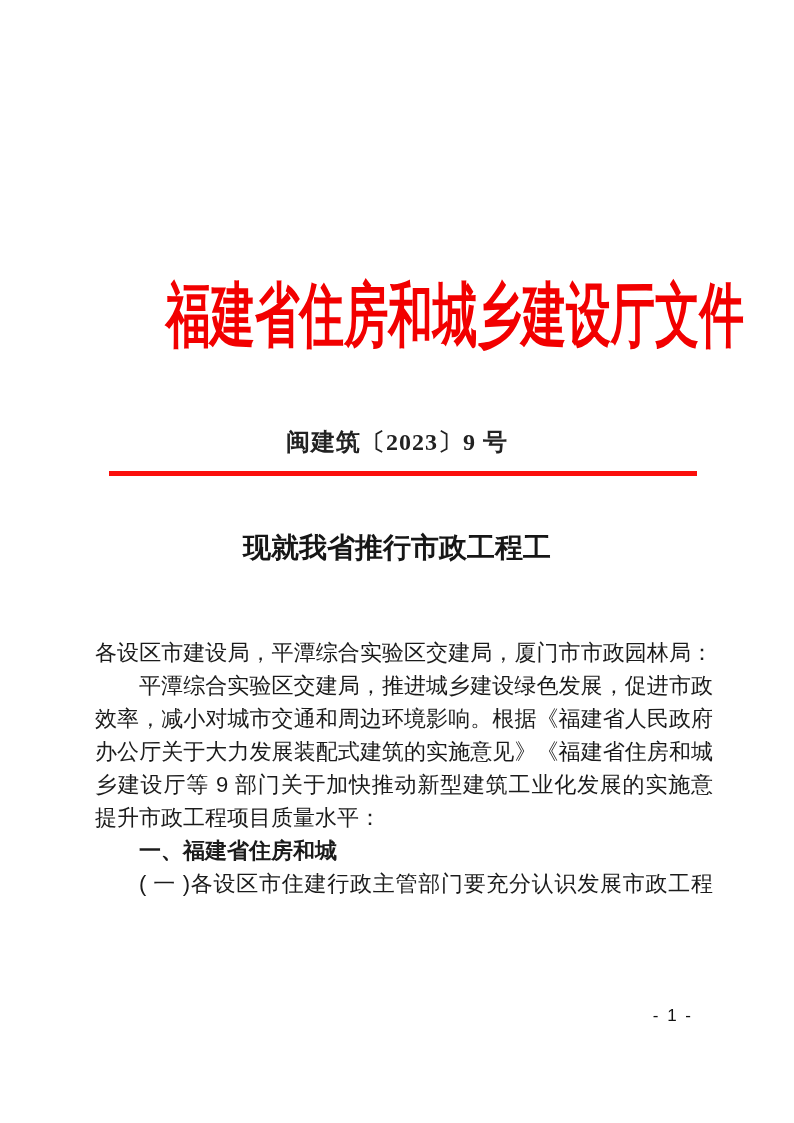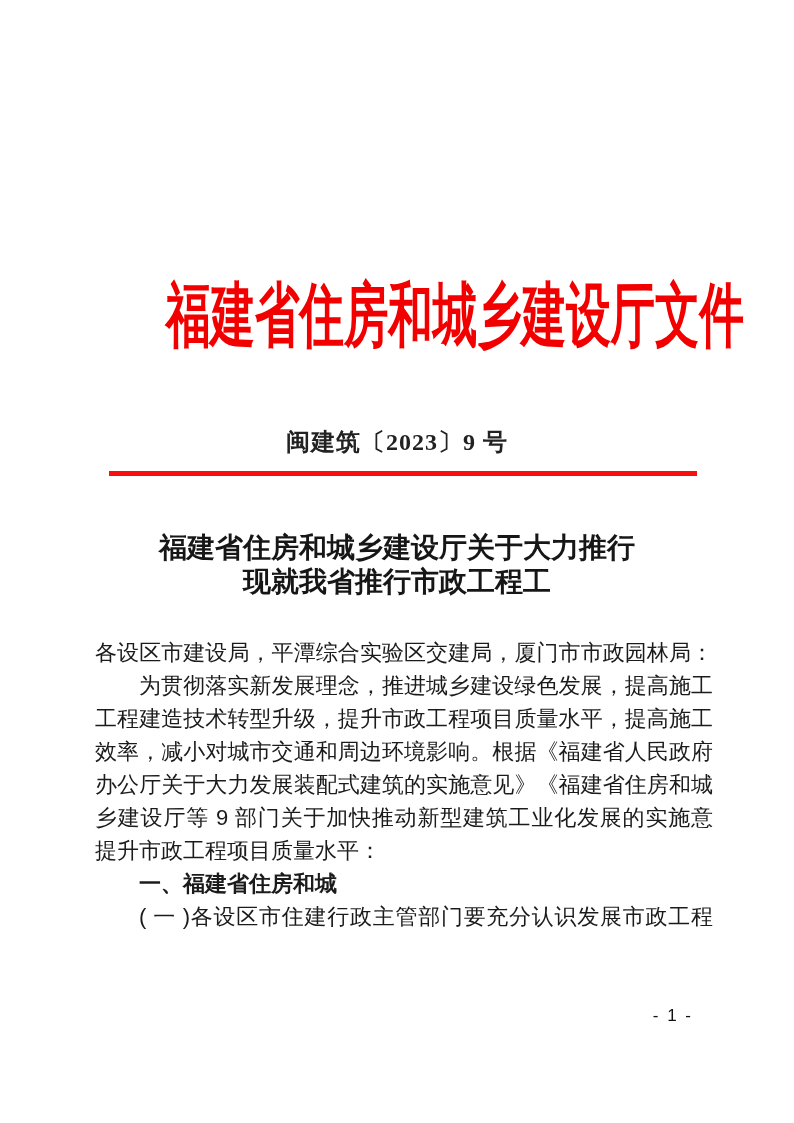--- a/index.html
+++ b/index.html
@@ -115,28 +115,26 @@
 
   <div class="letterhead">
     <span class="inner">福建省住房和城乡建设厅文件</span>
   </div>
 
   <div class="doc-number">闽建筑〔2023〕9 号</div>
 
   <div class="red-rule"></div>
 
   <div class="notice-title">
-    <div>福建省住房和城乡建设厅关于大力推行</div>
     <div>现就我省推行市政工程工</div>
   </div>
 
   <div class="body-text">
     <div class="line just">各设区市建设局，平潭综合实验区交建局，厦门市市政园林局：</div>
-    <div class="line just indent">为贯彻落实新发展理念，推进城乡建设绿色发展，提高施工</div>
-    <div class="line just">工程建造技术转型升级，提升市政工程项目质量水平，提高施工</div>
+    <div class="line just indent">平潭综合实验区交建局，推进城乡建设绿色发展，促进市政</div>
     <div class="line just">效率，减小对城市交通和周边环境影响。根据《福建省人民政府</div>
     <div class="line just">办公厅关于大力发展装配式建筑的实施意见》《福建省住房和城</div>
     <div class="line just">乡建设厅等 9 部门关于加快推动新型建筑工业化发展的实施意</div>
     <div class="line">提升市政工程项目质量水平：</div>
     <div class="line indent bold">一、福建省住房和城</div>
     <div class="line just indent">( 一 )各设区市住建行政主管部门要充分认识发展市政工程</div>
   </div>
 
   <div class="page-number">- 1 -</div>
 

